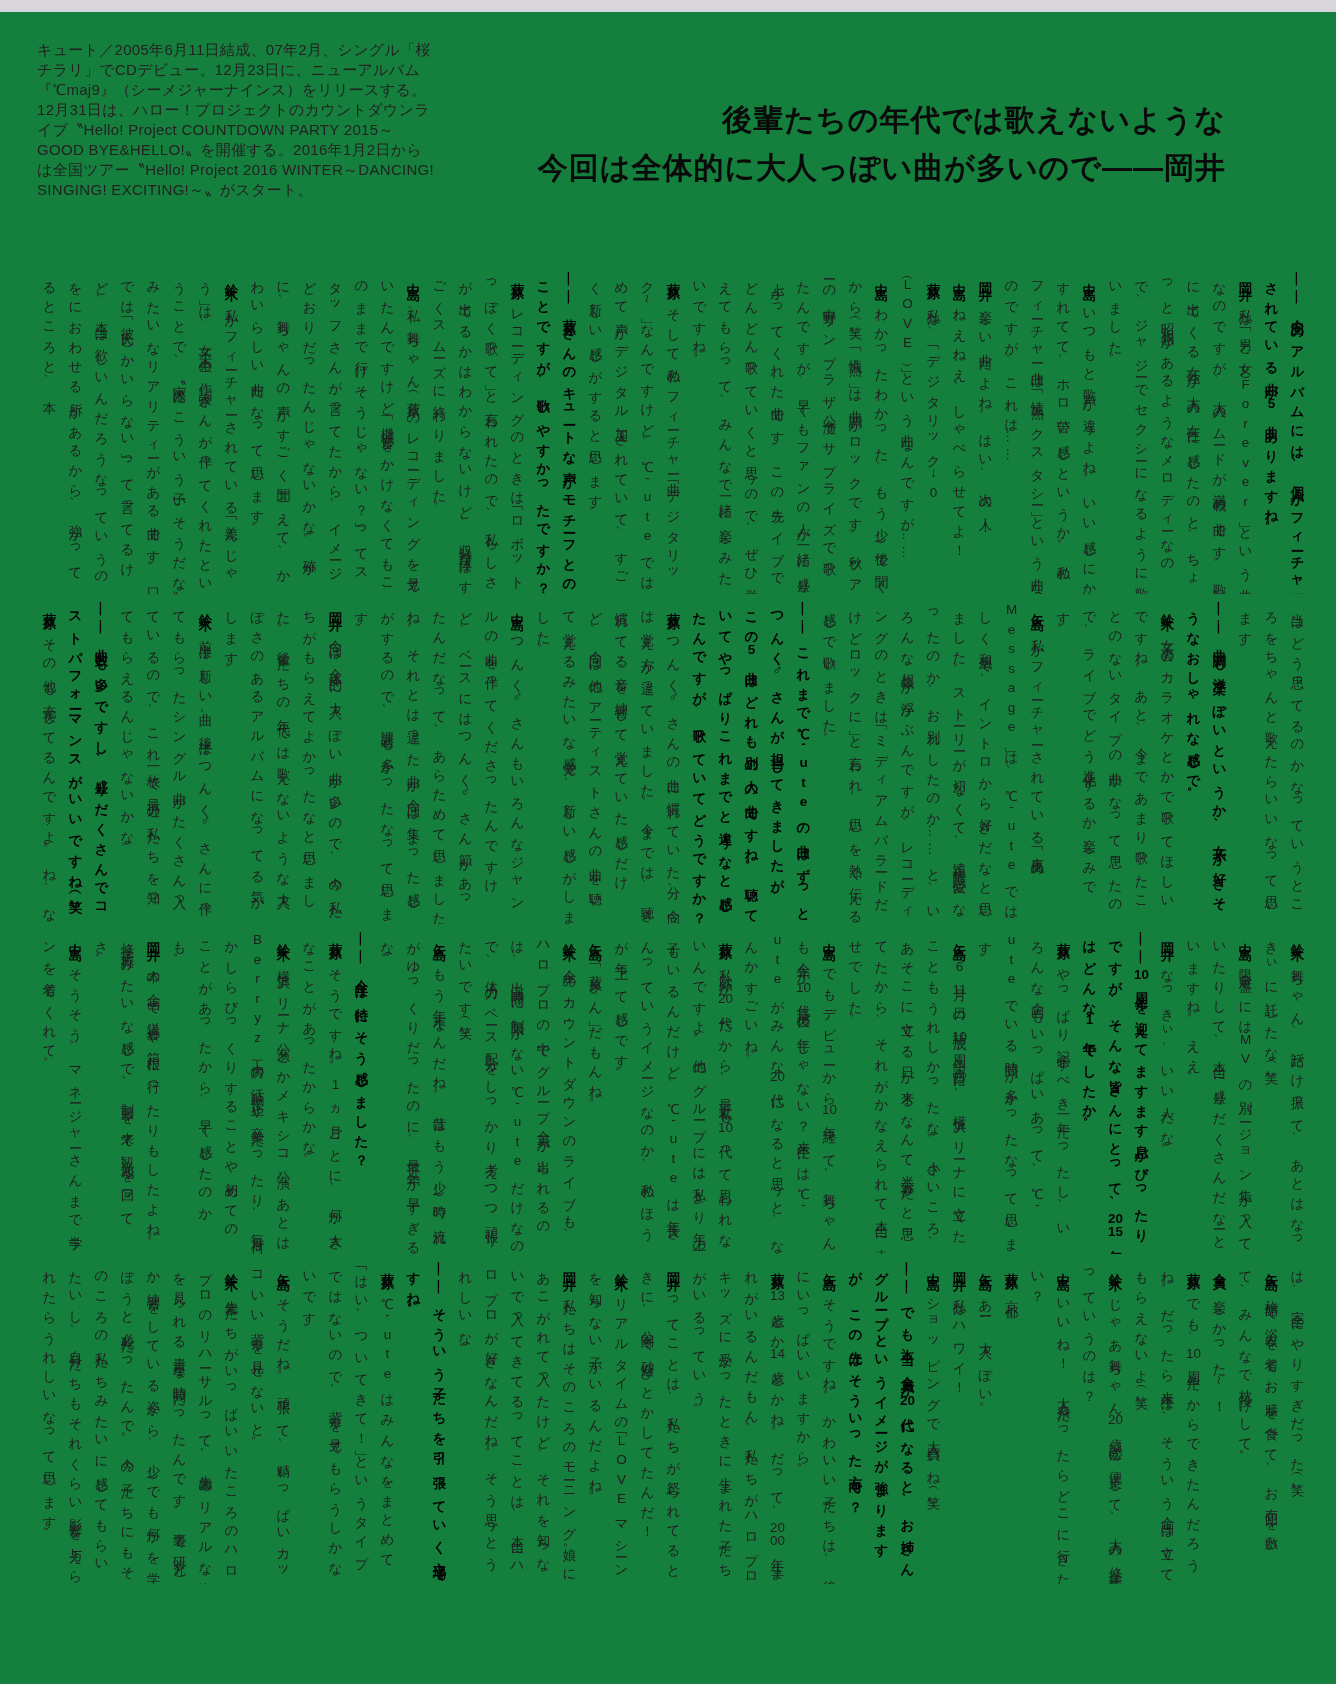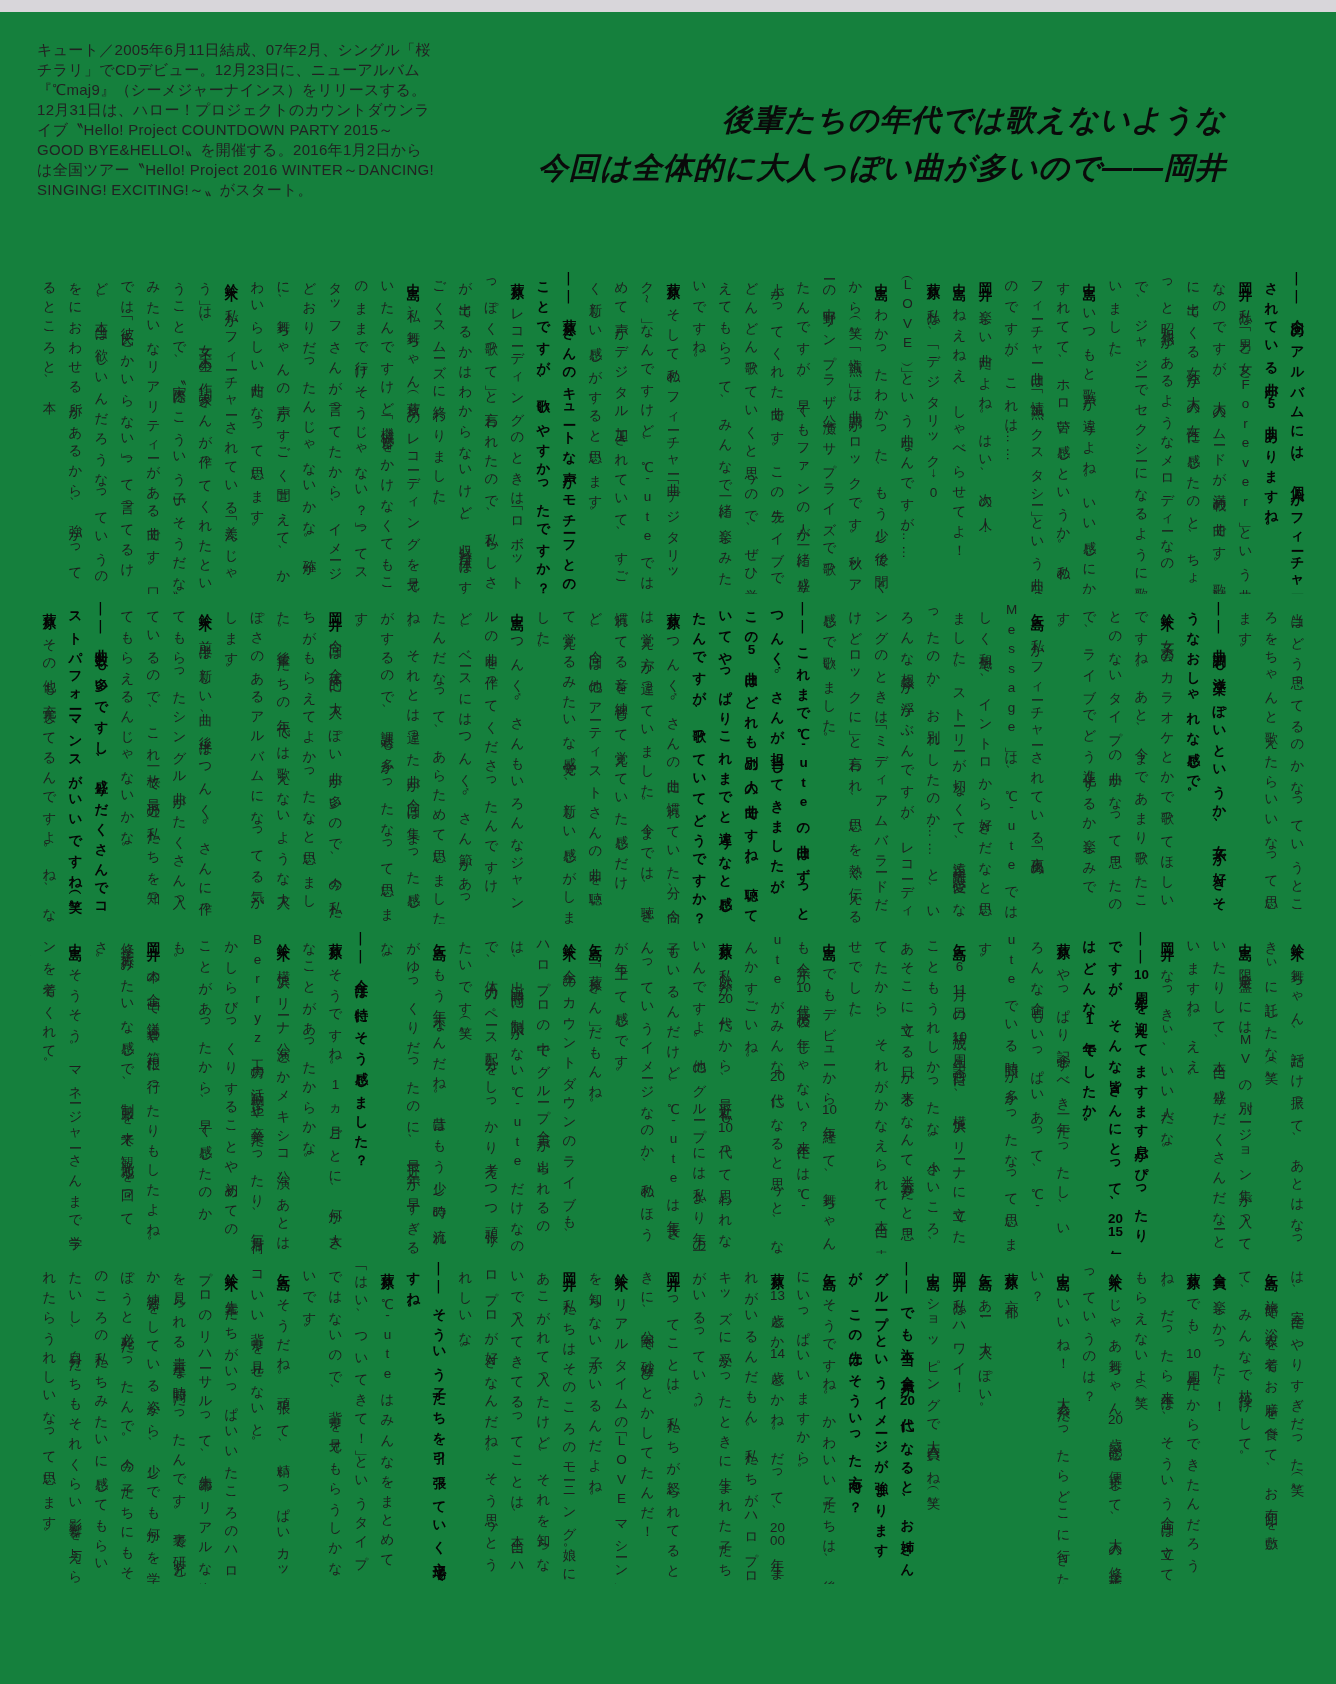--- a/index.html
+++ b/index.html
@@ -19,21 +19,20 @@
     color:#222;
   }
   
   .headline{
     position:absolute;top:84px;right:110px;
     text-align:right;
     font-weight:700;
     font-size:30px;line-height:48px;letter-spacing:1px;
     color:#0a0a0a;
     white-space:nowrap;
-    font-style:italic;
   }
   
   .bands{position:absolute;left:30px;top:260px;width:1280px;}
   .band{
     writing-mode:vertical-rl;
     text-orientation:upright;
     width:1280px;height:322px;
     margin-bottom:8px;
     font-size:13.5px;
     line-height:26px;          

